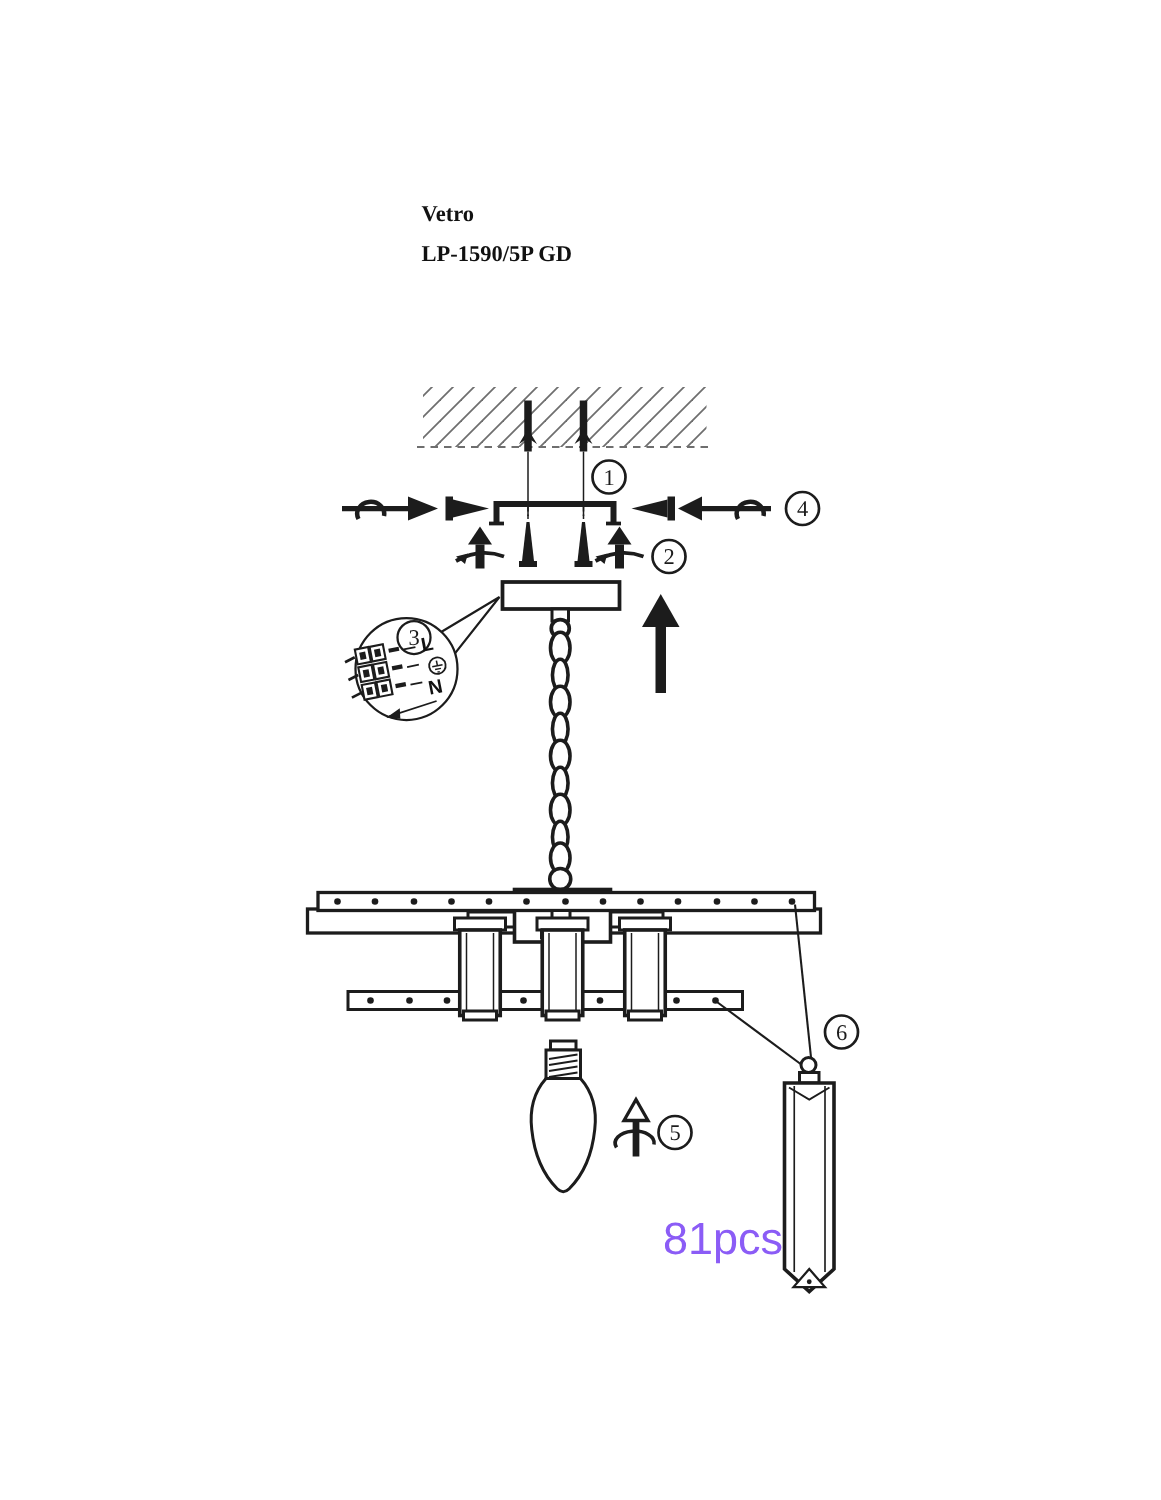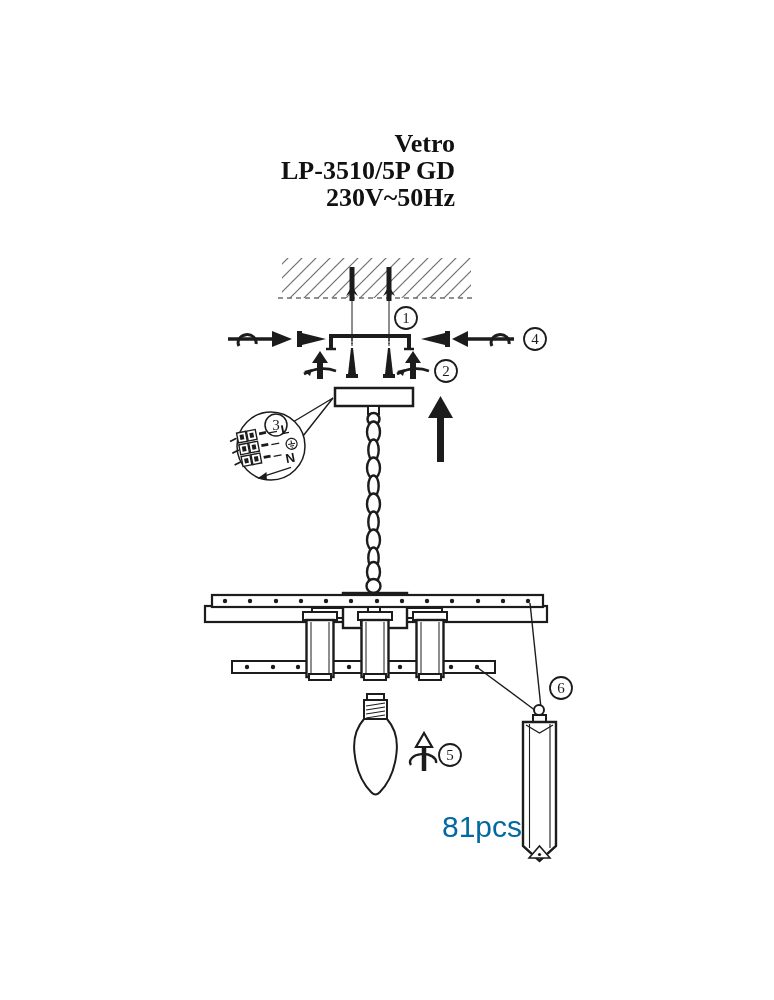--- a/index.html
+++ b/index.html
@@ -1,40 +1,39 @@
 <!DOCTYPE html>
 <html><head>
 <meta charset="utf-8">
 <style>
   html,body{margin:0;padding:0;background:#fff;}
   .canvas{position:relative;width:774px;height:1000px;background:#fff;overflow:hidden;
           font-family:"Liberation Serif",serif;}
   .diagram{position:absolute;left:0;top:0;}
   .title-block{position:absolute;left:281px;top:130px;color:#111;
                font-family:"Liberation Serif",serif;font-weight:bold;
-               font-size:26px;line-height:27px;white-space:nowrap;text-align:right;}
-  .count-label{position:absolute;left:442px;top:810px;color:#0369a1;
+               font-size:15px;line-height:27px;white-space:nowrap;}
+  .count-label{position:absolute;left:442px;top:810px;color:#8b5cf6;
                font-family:"Liberation Sans",sans-serif;font-size:30px;}
   
   .ln{stroke:#1c1c1c;fill:none;}
   .lw{stroke:#1c1c1c;fill:#ffffff;}
   .fk{fill:#1c1c1c;stroke:none;}
   .gray{stroke:#6e6e6e;fill:none;}
   text.step{font-family:"Liberation Serif",serif;font-size:15px;fill:#1c1c1c;text-anchor:middle;}
   text.wire{font-family:"Liberation Sans",sans-serif;font-weight:bold;font-size:13px;fill:#111;text-anchor:middle;}
 </style>
 </head>
 <body>
 
 <div class="canvas">
 
   <div class="title-block">
     <div>Vetro</div>
-    <div>LP-3510/5P GD</div>
-    <div>230V~50Hz</div>
+    <div>LP-1590/5P GD</div>
   </div>
 
   <div class="count-label">81pcs</div>
 
   <svg class="diagram" width="774" height="1000" viewBox="0 0 774 1000">
     <defs>
       <pattern id="hatch" width="14" height="14" patternUnits="userSpaceOnUse">
         <line x1="0" y1="14" x2="14" y2="0" stroke="#6e6e6e" stroke-width="1.2"></line>
         <line x1="-7" y1="7" x2="7" y2="-7" stroke="#6e6e6e" stroke-width="1.2"></line>
         <line x1="7" y1="21" x2="21" y2="7" stroke="#6e6e6e" stroke-width="1.2"></line>

